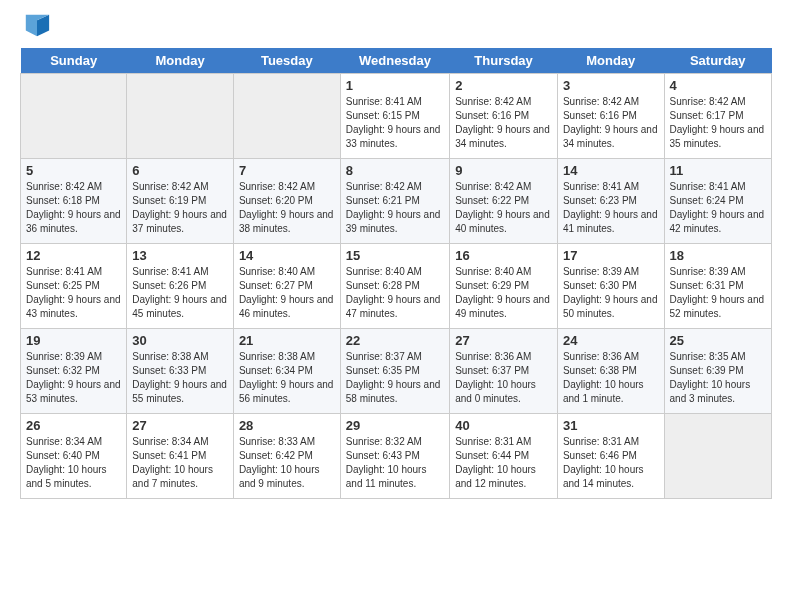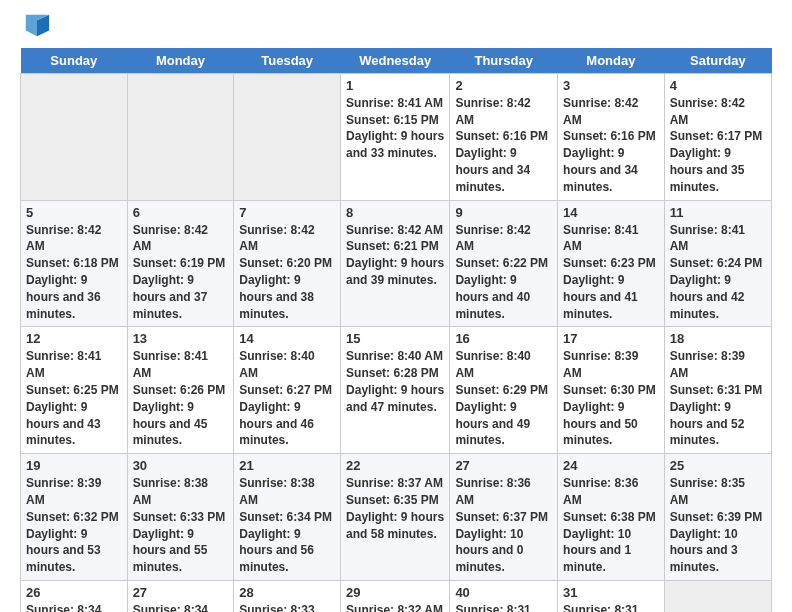--- a/index.html
+++ b/index.html
@@ -22,21 +22,21 @@
     .day-header { background: #3d7cc9; color: white; text-align: center; padding: 5px 6px; font-size: 13px; font-weight: bold; }
     
     .calendar td { border: 1px solid #ccc; vertical-align: top; padding: 4px 5px; width: 113px; height: 85px; font-size: 10.5px; color: #333; background: #fff; }
     
     .calendar tr:nth-child(even) td { background: #f5f7fa; }
     
     .day-num { font-size: 13px; font-weight: bold; display: block; margin-bottom: 2px; }
     
     .empty { background: #eee !important; }
     
-    .cell-content { font-size: 12px; line-height: 1.4; color: #333; font-weight: bold; }
+    .cell-content { font-size: 10px; line-height: 1.4; color: #333; }
     
     table { border-collapse: collapse; }
     
     .cal-wrap { padding: 0 10px 10px 10px; }
   </style>
 </head>
 <body>
 
 <div class="header">
   <div class="logo">

